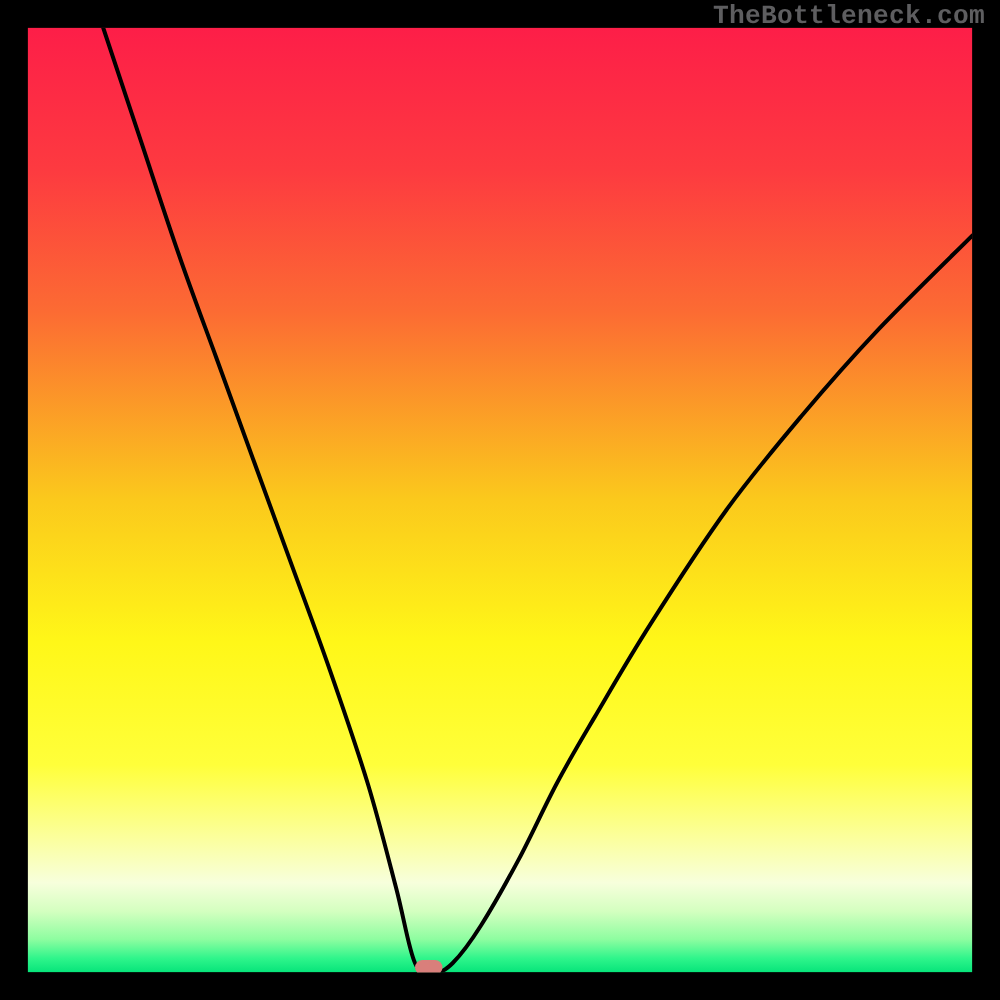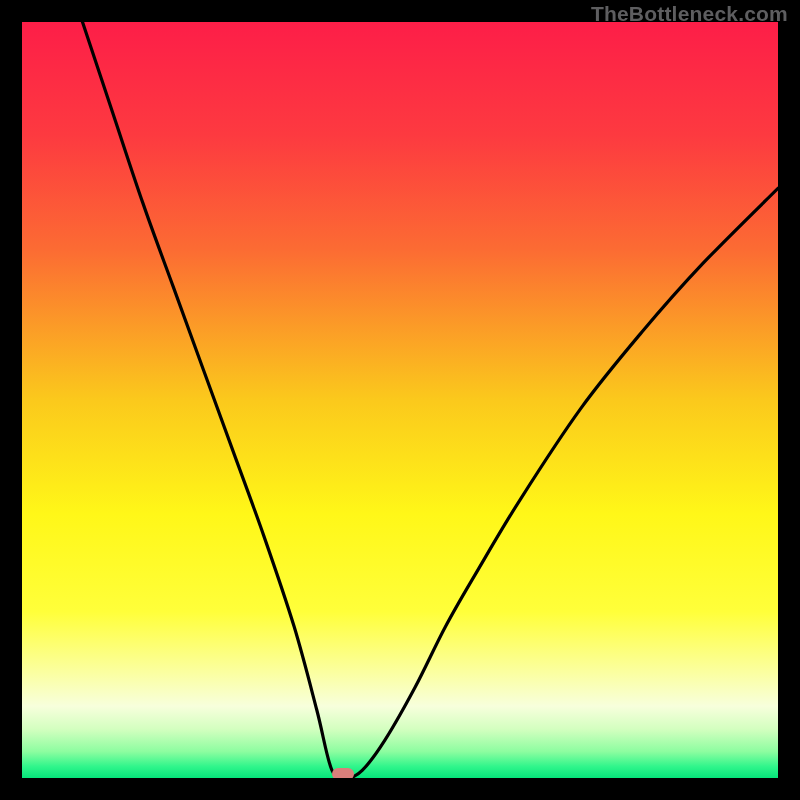--- a/index.html
+++ b/index.html
@@ -43,20 +43,21 @@
   }
   .watermark {
     position: absolute;
     top: 2px;
     right: 12px;
     color: #5e5e60;
     font-size: 21px;
     font-weight: 600;
     letter-spacing: 0.2px;
     user-select: none;
+    font-family: Liberation Mono, monospace;
   }
   .marker {
     position: absolute;
     width: 22px;
     height: 12px;
     background: #d97f7b;
     border-radius: 6px;
   }
 </style>
 </head>

